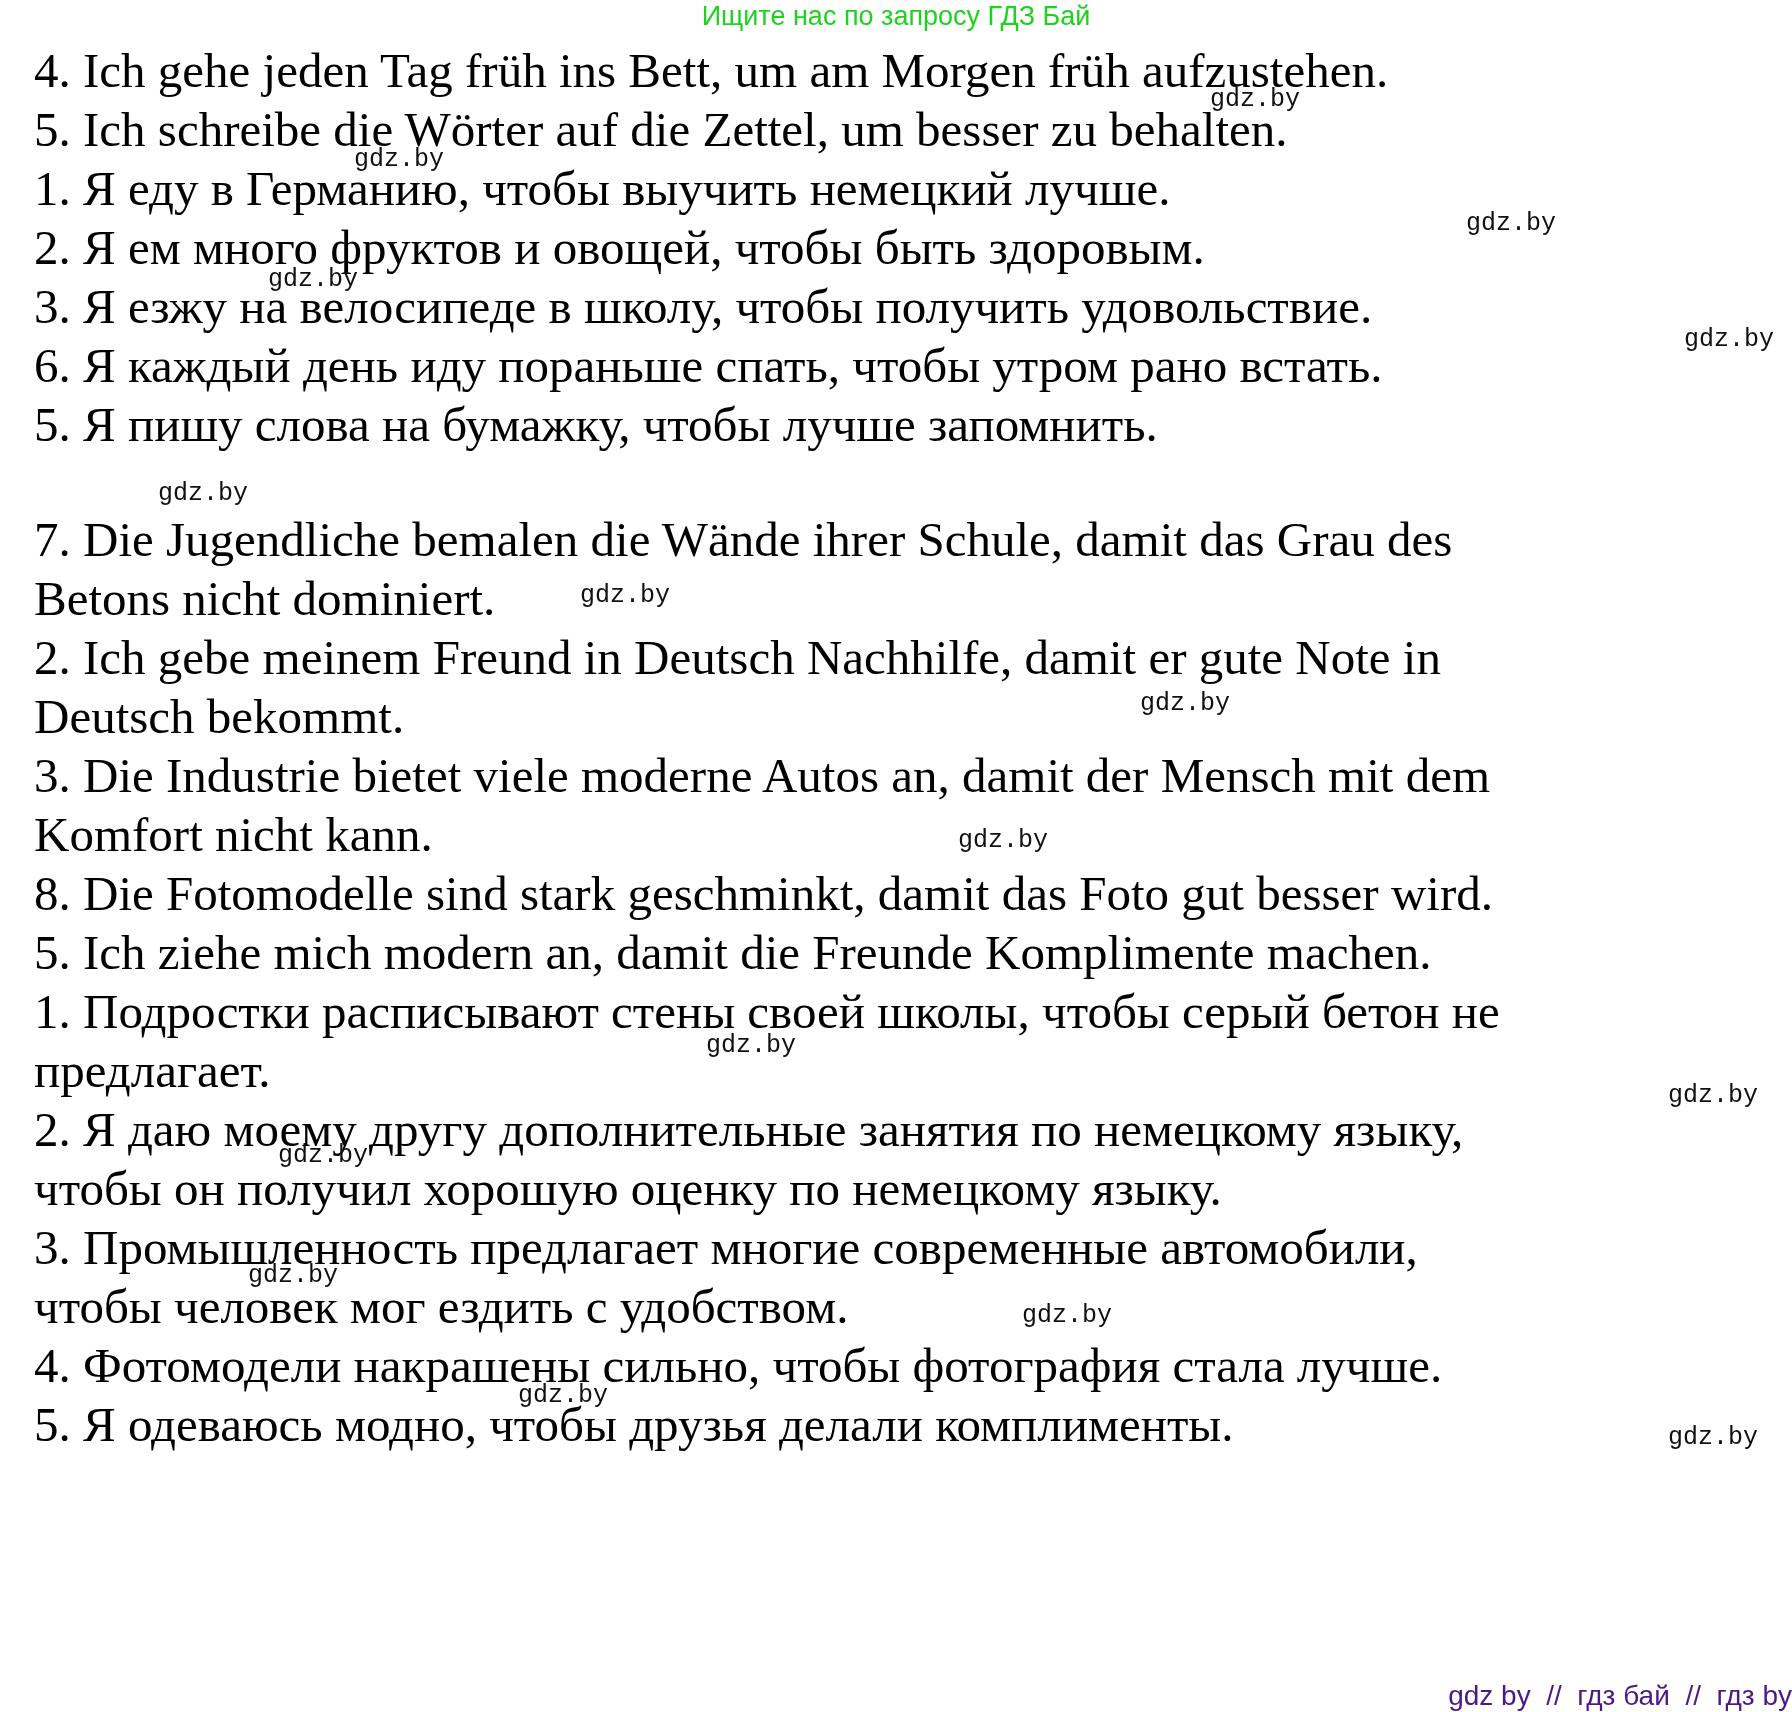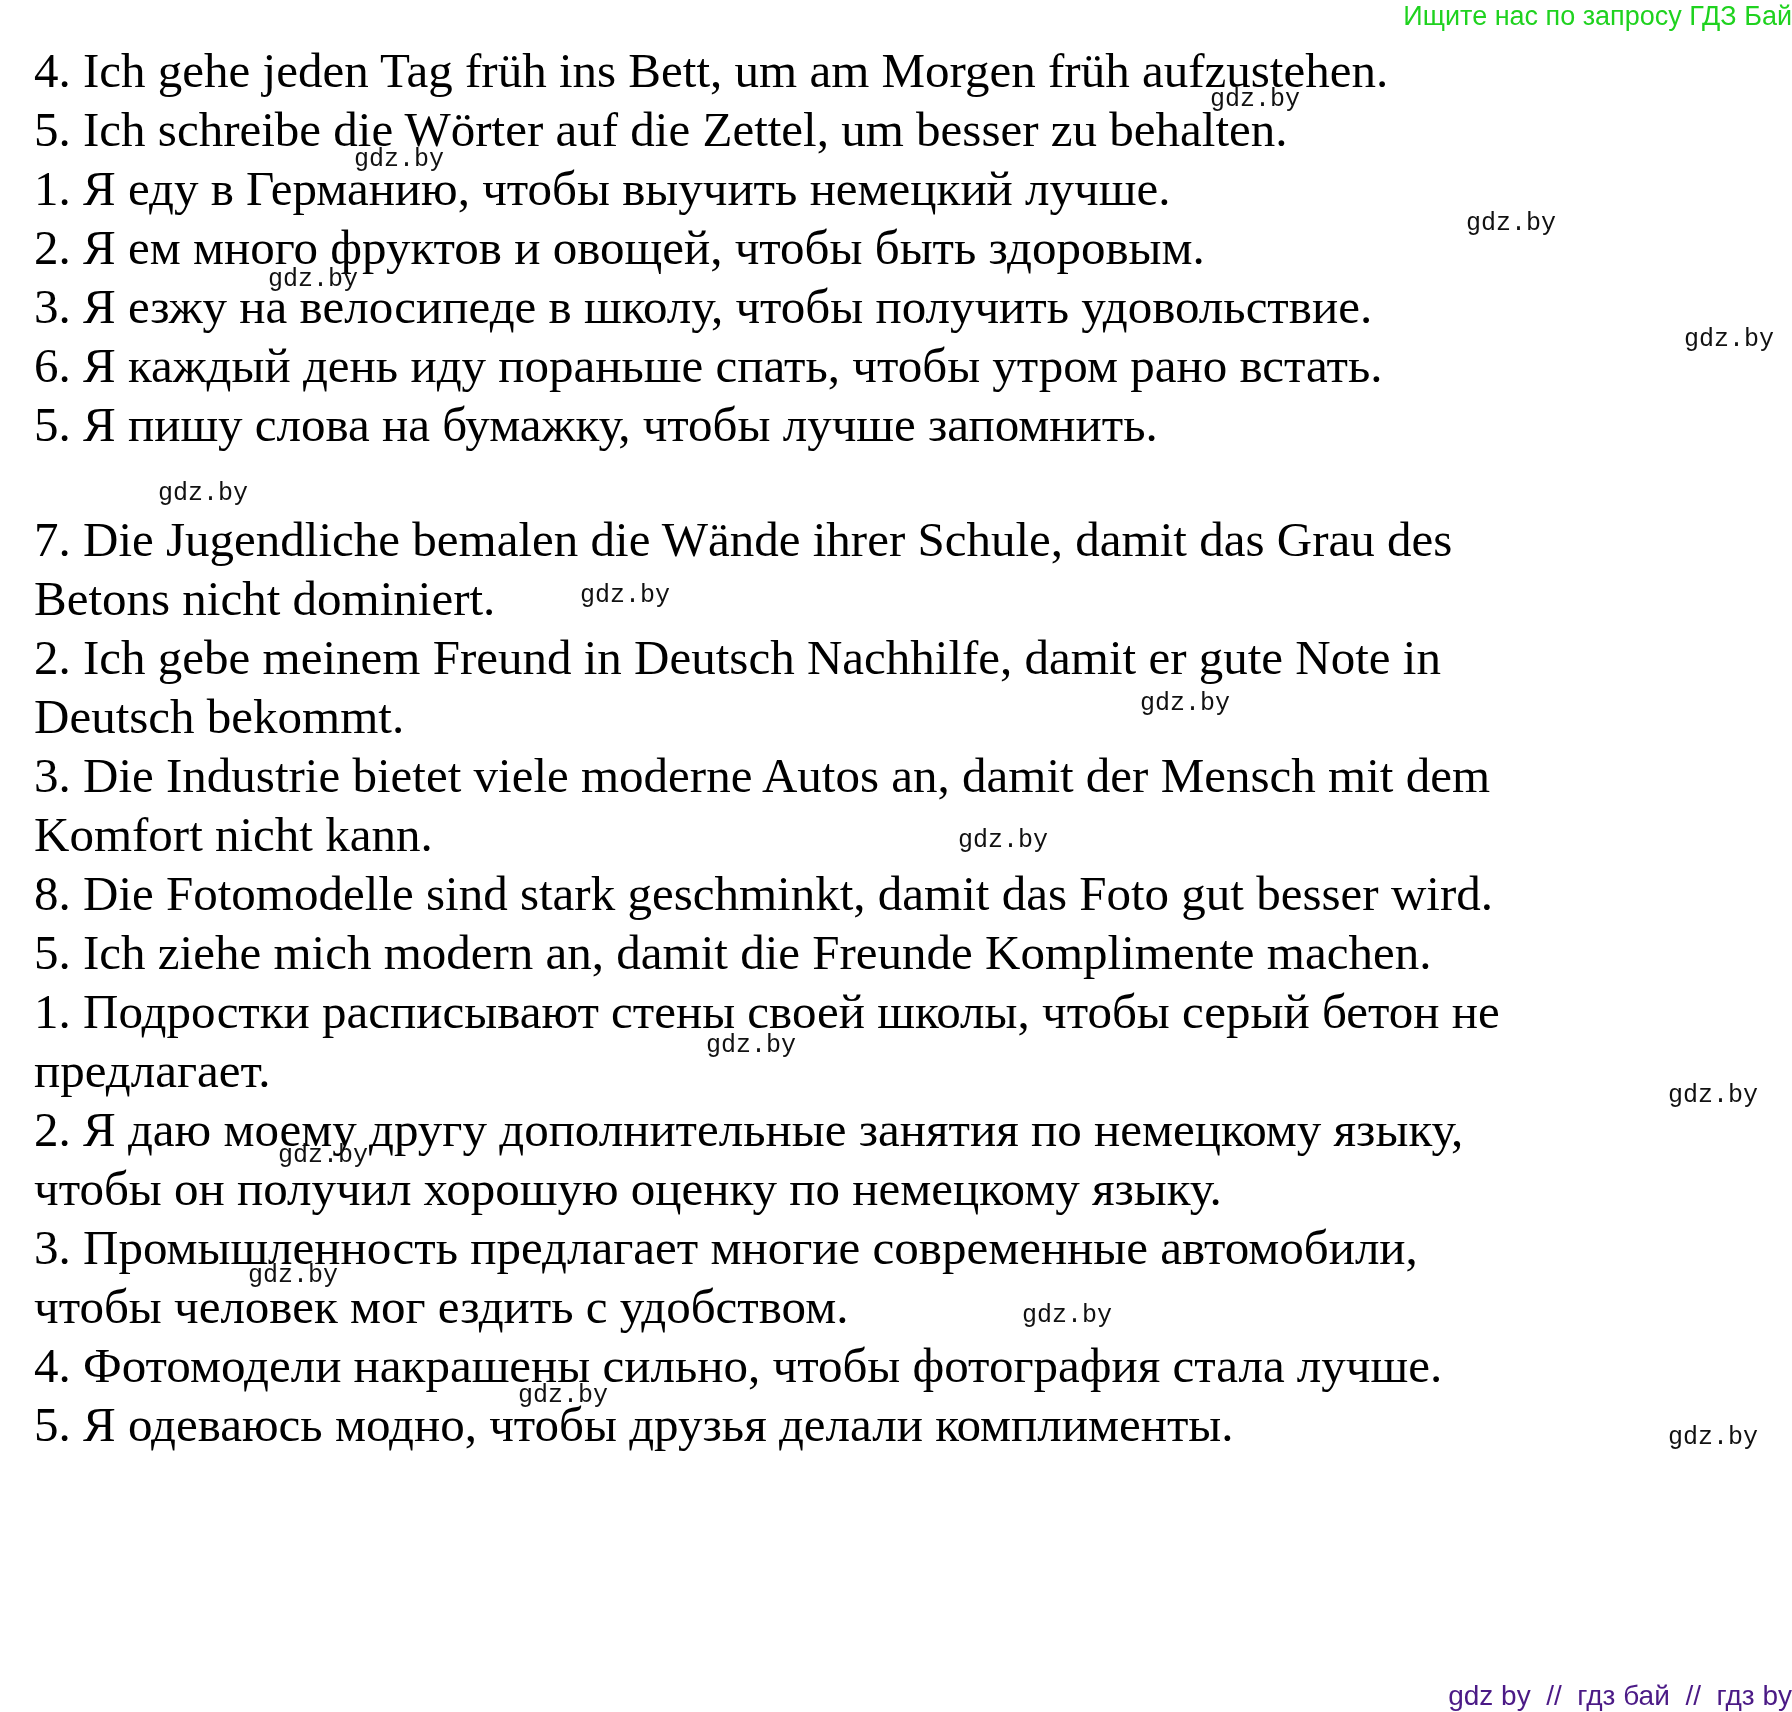--- a/index.html
+++ b/index.html
@@ -1,19 +1,19 @@
 <!DOCTYPE html>
 <html><head>
 <meta charset="utf-8">
 <style>
   html, body { margin: 0; padding: 0; background: #ffffff; }
   body { width: 1792px; height: 1712px; position: relative; overflow: hidden; }
   .header {
     position: absolute; left: 0; top: 0; width: 1792px; height: 34px;
-    text-align: right; font-family: "Liberation Sans", sans-serif;
+    text-align: center; font-family: "Liberation Sans", sans-serif;
     font-size: 27px; line-height: 32px; color: #1fd21f;
   }
   .line {
     position: absolute; left: 34px; white-space: nowrap;
     font-family: Liberation Serif, serif; font-size: 49px;
     line-height: 60px; color: #000000;
   }
   .wm {
     position: absolute; white-space: nowrap;
     font-family: Liberation Mono, monospace; font-size: 25px;

